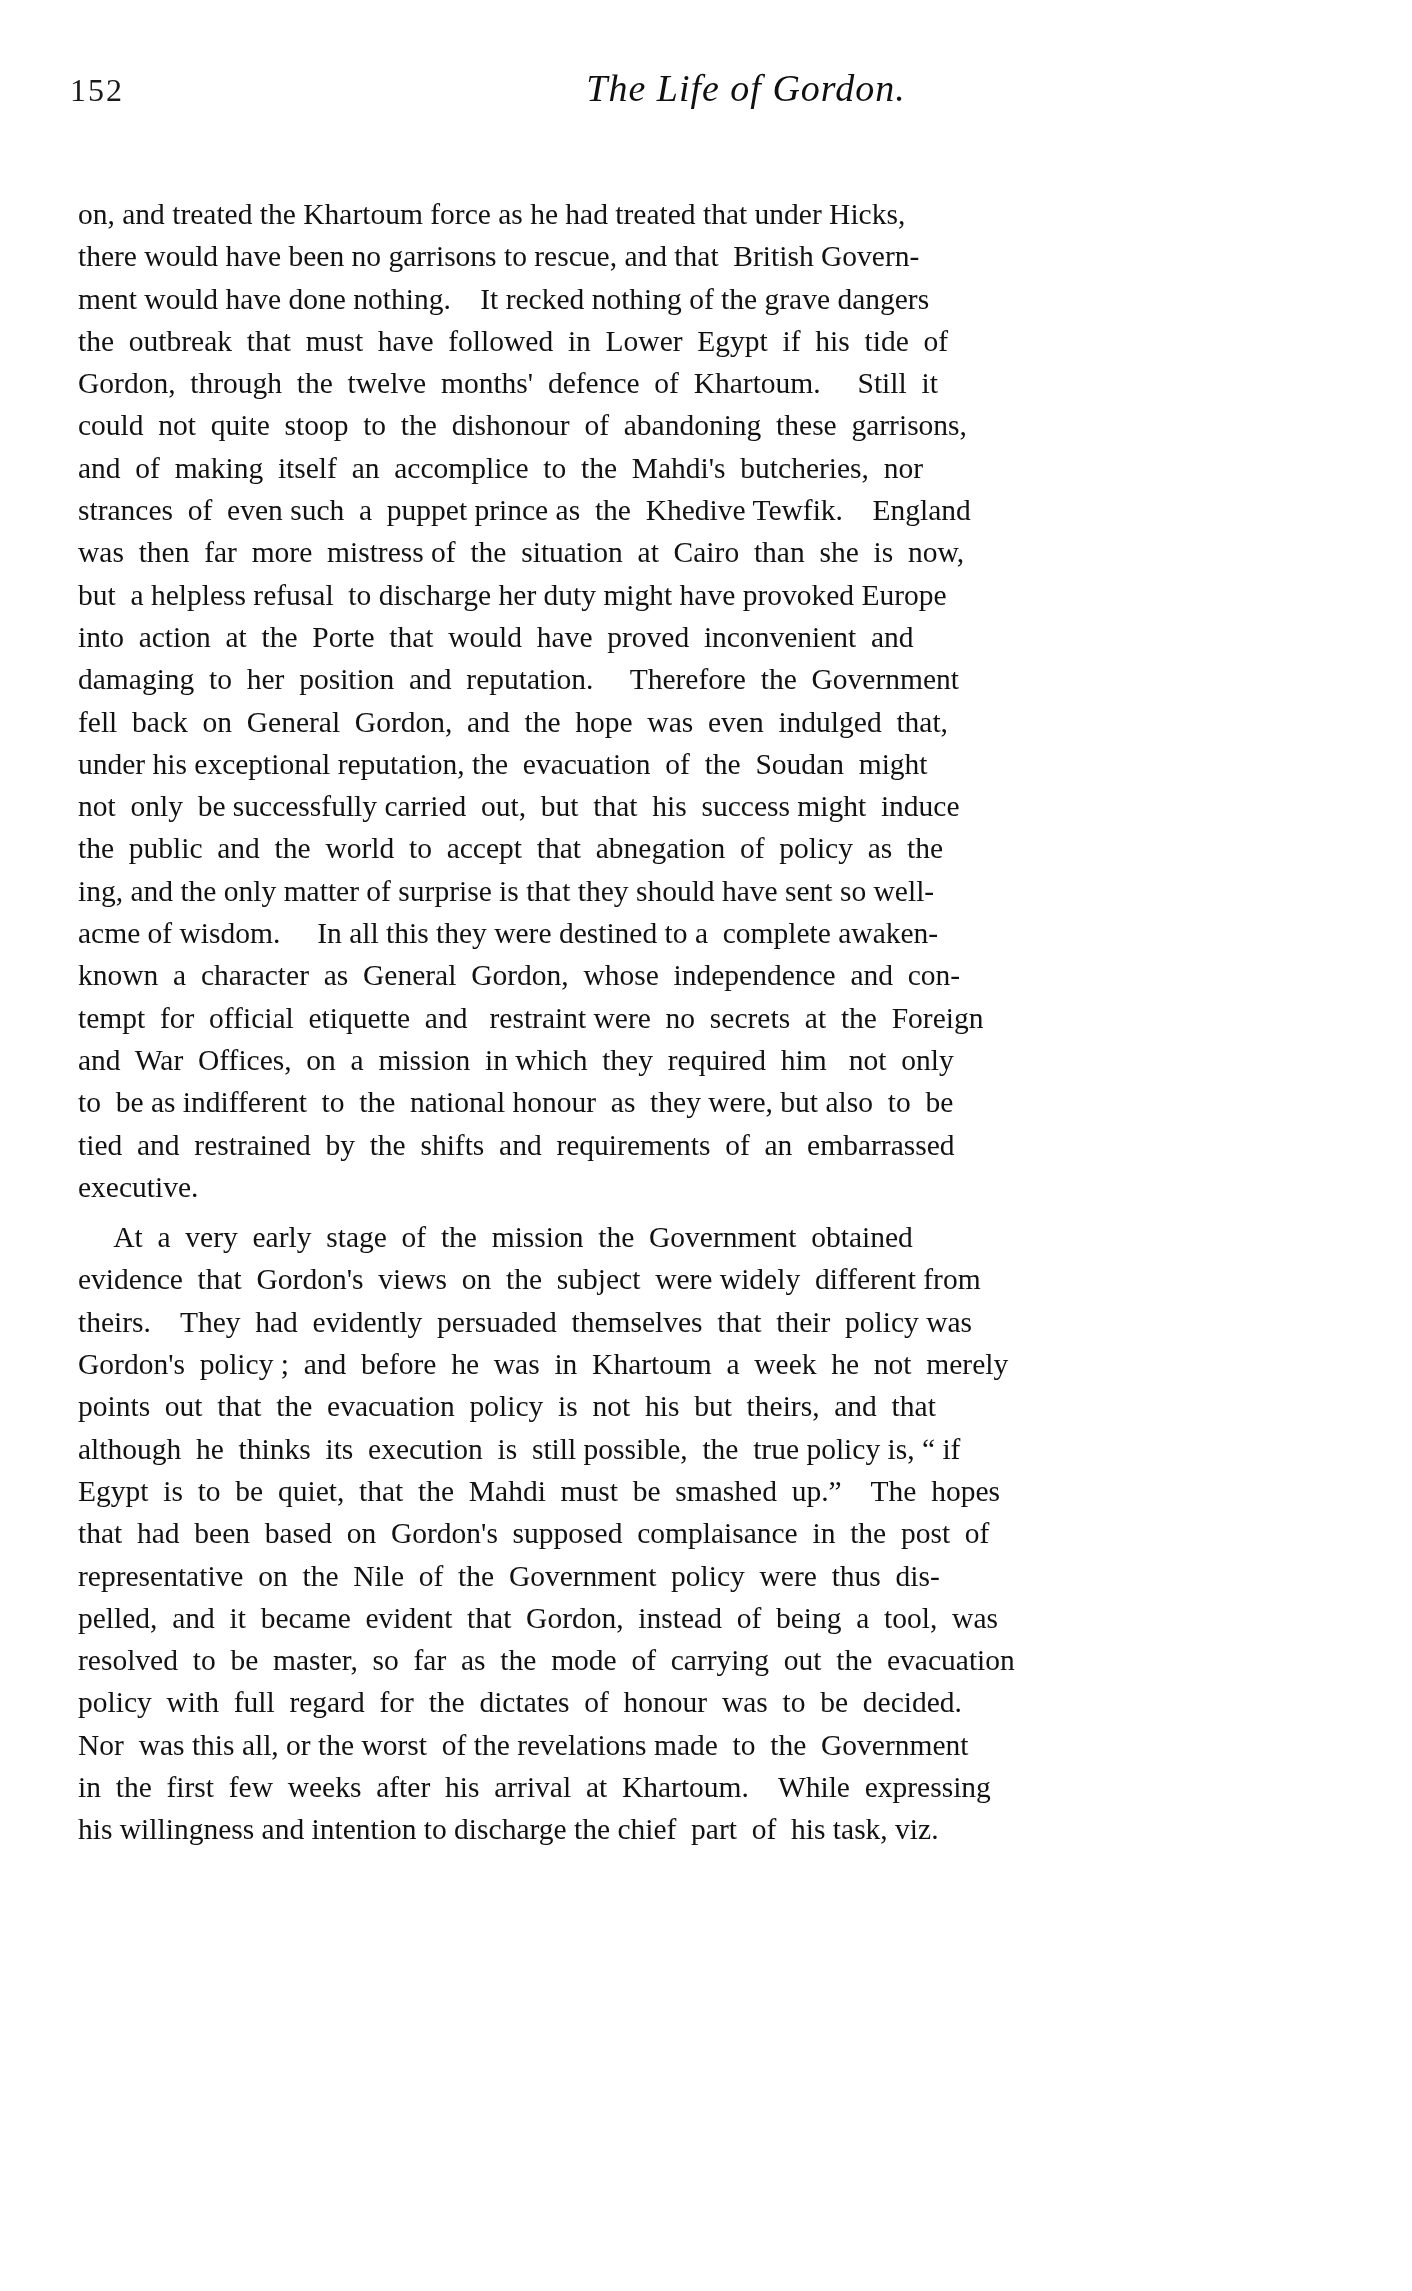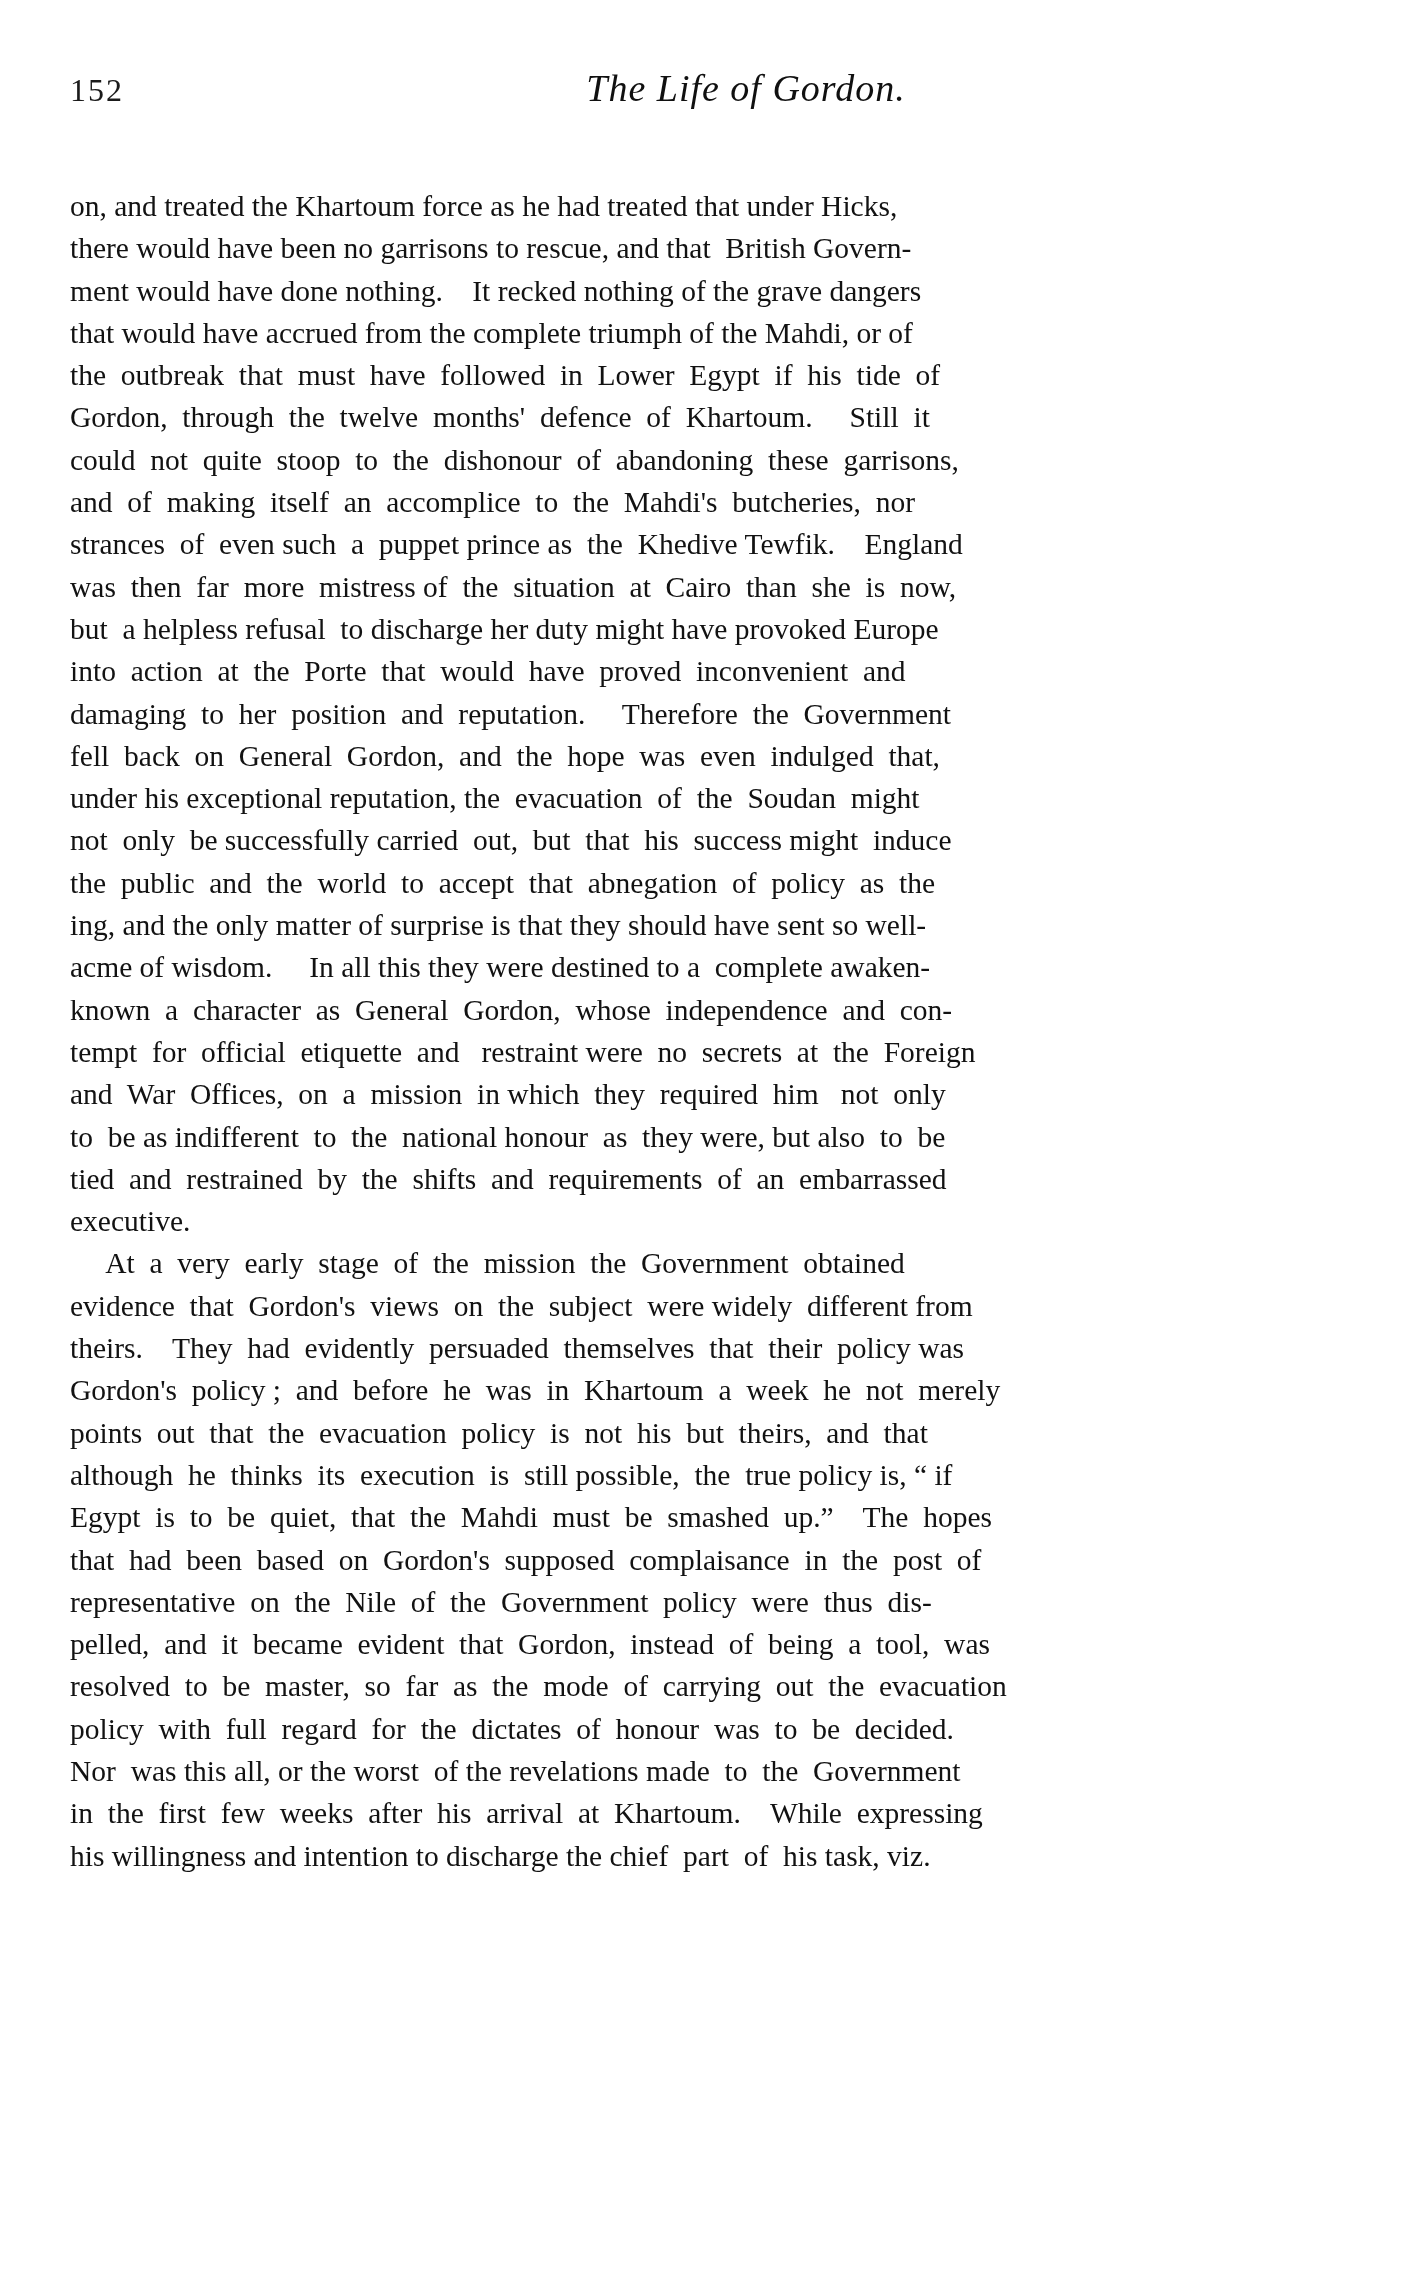--- a/index.html
+++ b/index.html
@@ -52,39 +52,38 @@
   }
   .line {
     display: block;
     font-size: 29.5px;
     line-height: 42.3px;
     white-space: pre;
     color: #121212;
   }
   
   .para {
-    margin: 0;
+    margin: 8px;
   }
 </style>
 </head>
 <body>
 
 <div class="page">
 
   <div class="header">
     <div class="folio">152</div>
     <div class="running-title">The Life of Gordon.</div>
   </div>
 
   <div class="body-text">
     <div class="para" id="para-1">
         <span class="line">on, and treated the Khartoum force as he had treated that under Hicks,</span>
         <span class="line">there would have been no garrisons to rescue, and that  British Govern-</span>
         <span class="line">ment would have done nothing.    It recked nothing of the grave dangers</span>
-        <span class="line">that would have accrued from the complete triumph of the Mahdi, or of</span>
         <span class="line">the  outbreak  that  must  have  followed  in  Lower  Egypt  if  his  tide  of</span>
         <span class="line">Gordon,  through  the  twelve  months'  defence  of  Khartoum.     Still  it</span>
         <span class="line">could  not  quite  stoop  to  the  dishonour  of  abandoning  these  garrisons,</span>
         <span class="line">and  of  making  itself  an  accomplice  to  the  Mahdi's  butcheries,  nor</span>
         <span class="line">strances  of  even such  a  puppet prince as  the  Khedive Tewfik.    England</span>
         <span class="line">was  then  far  more  mistress of  the  situation  at  Cairo  than  she  is  now,</span>
         <span class="line">but  a helpless refusal  to discharge her duty might have provoked Europe</span>
         <span class="line">into  action  at  the  Porte  that  would  have  proved  inconvenient  and</span>
         <span class="line">damaging  to  her  position  and  reputation.     Therefore  the  Government</span>
         <span class="line">fell  back  on  General  Gordon,  and  the  hope  was  even  indulged  that,</span>

